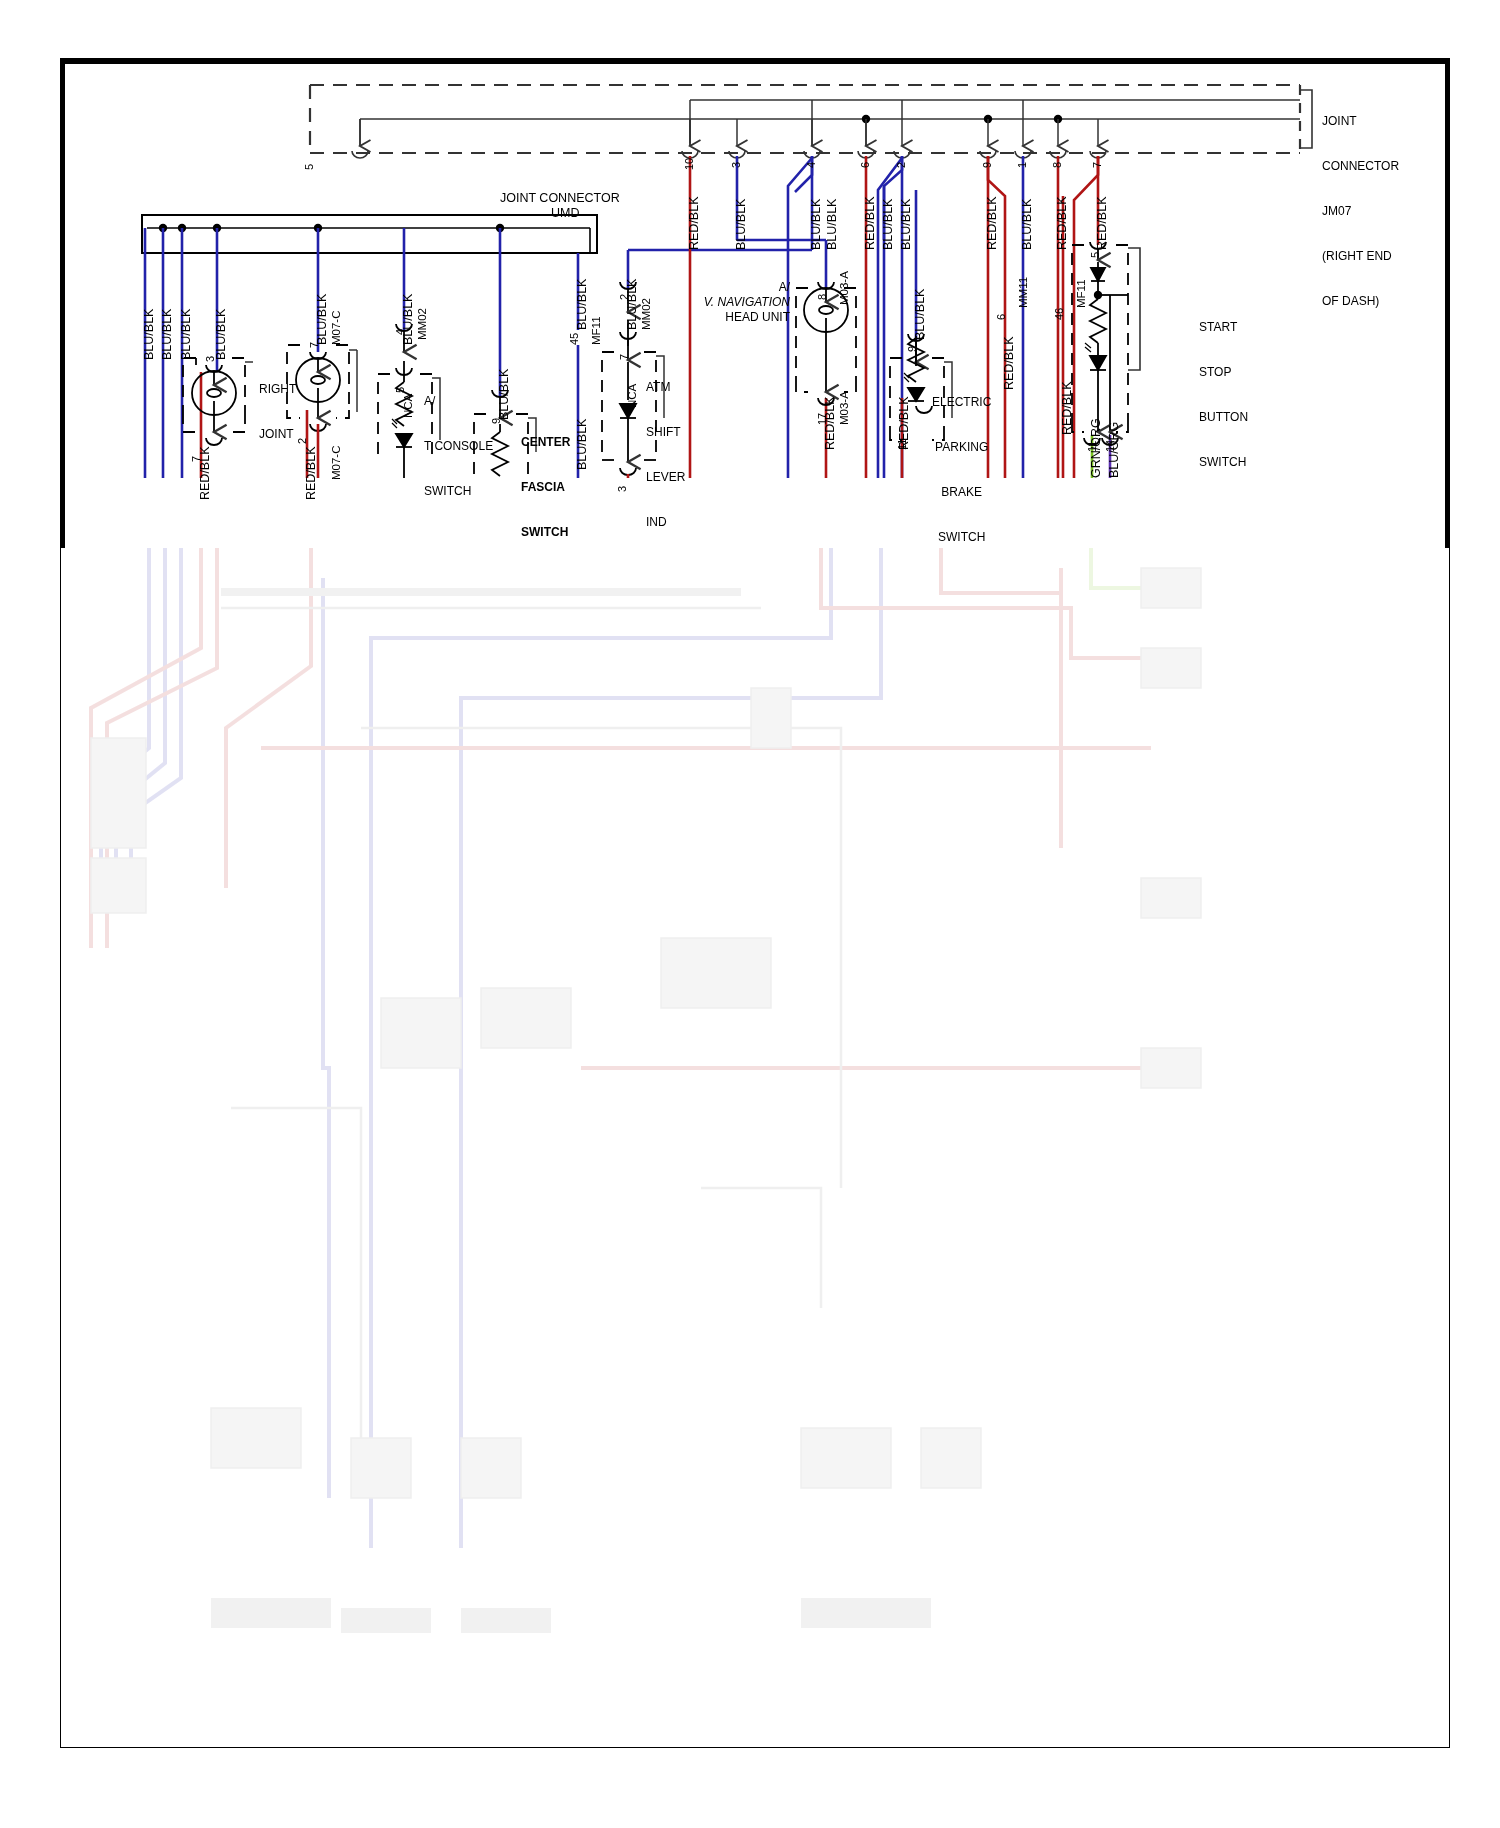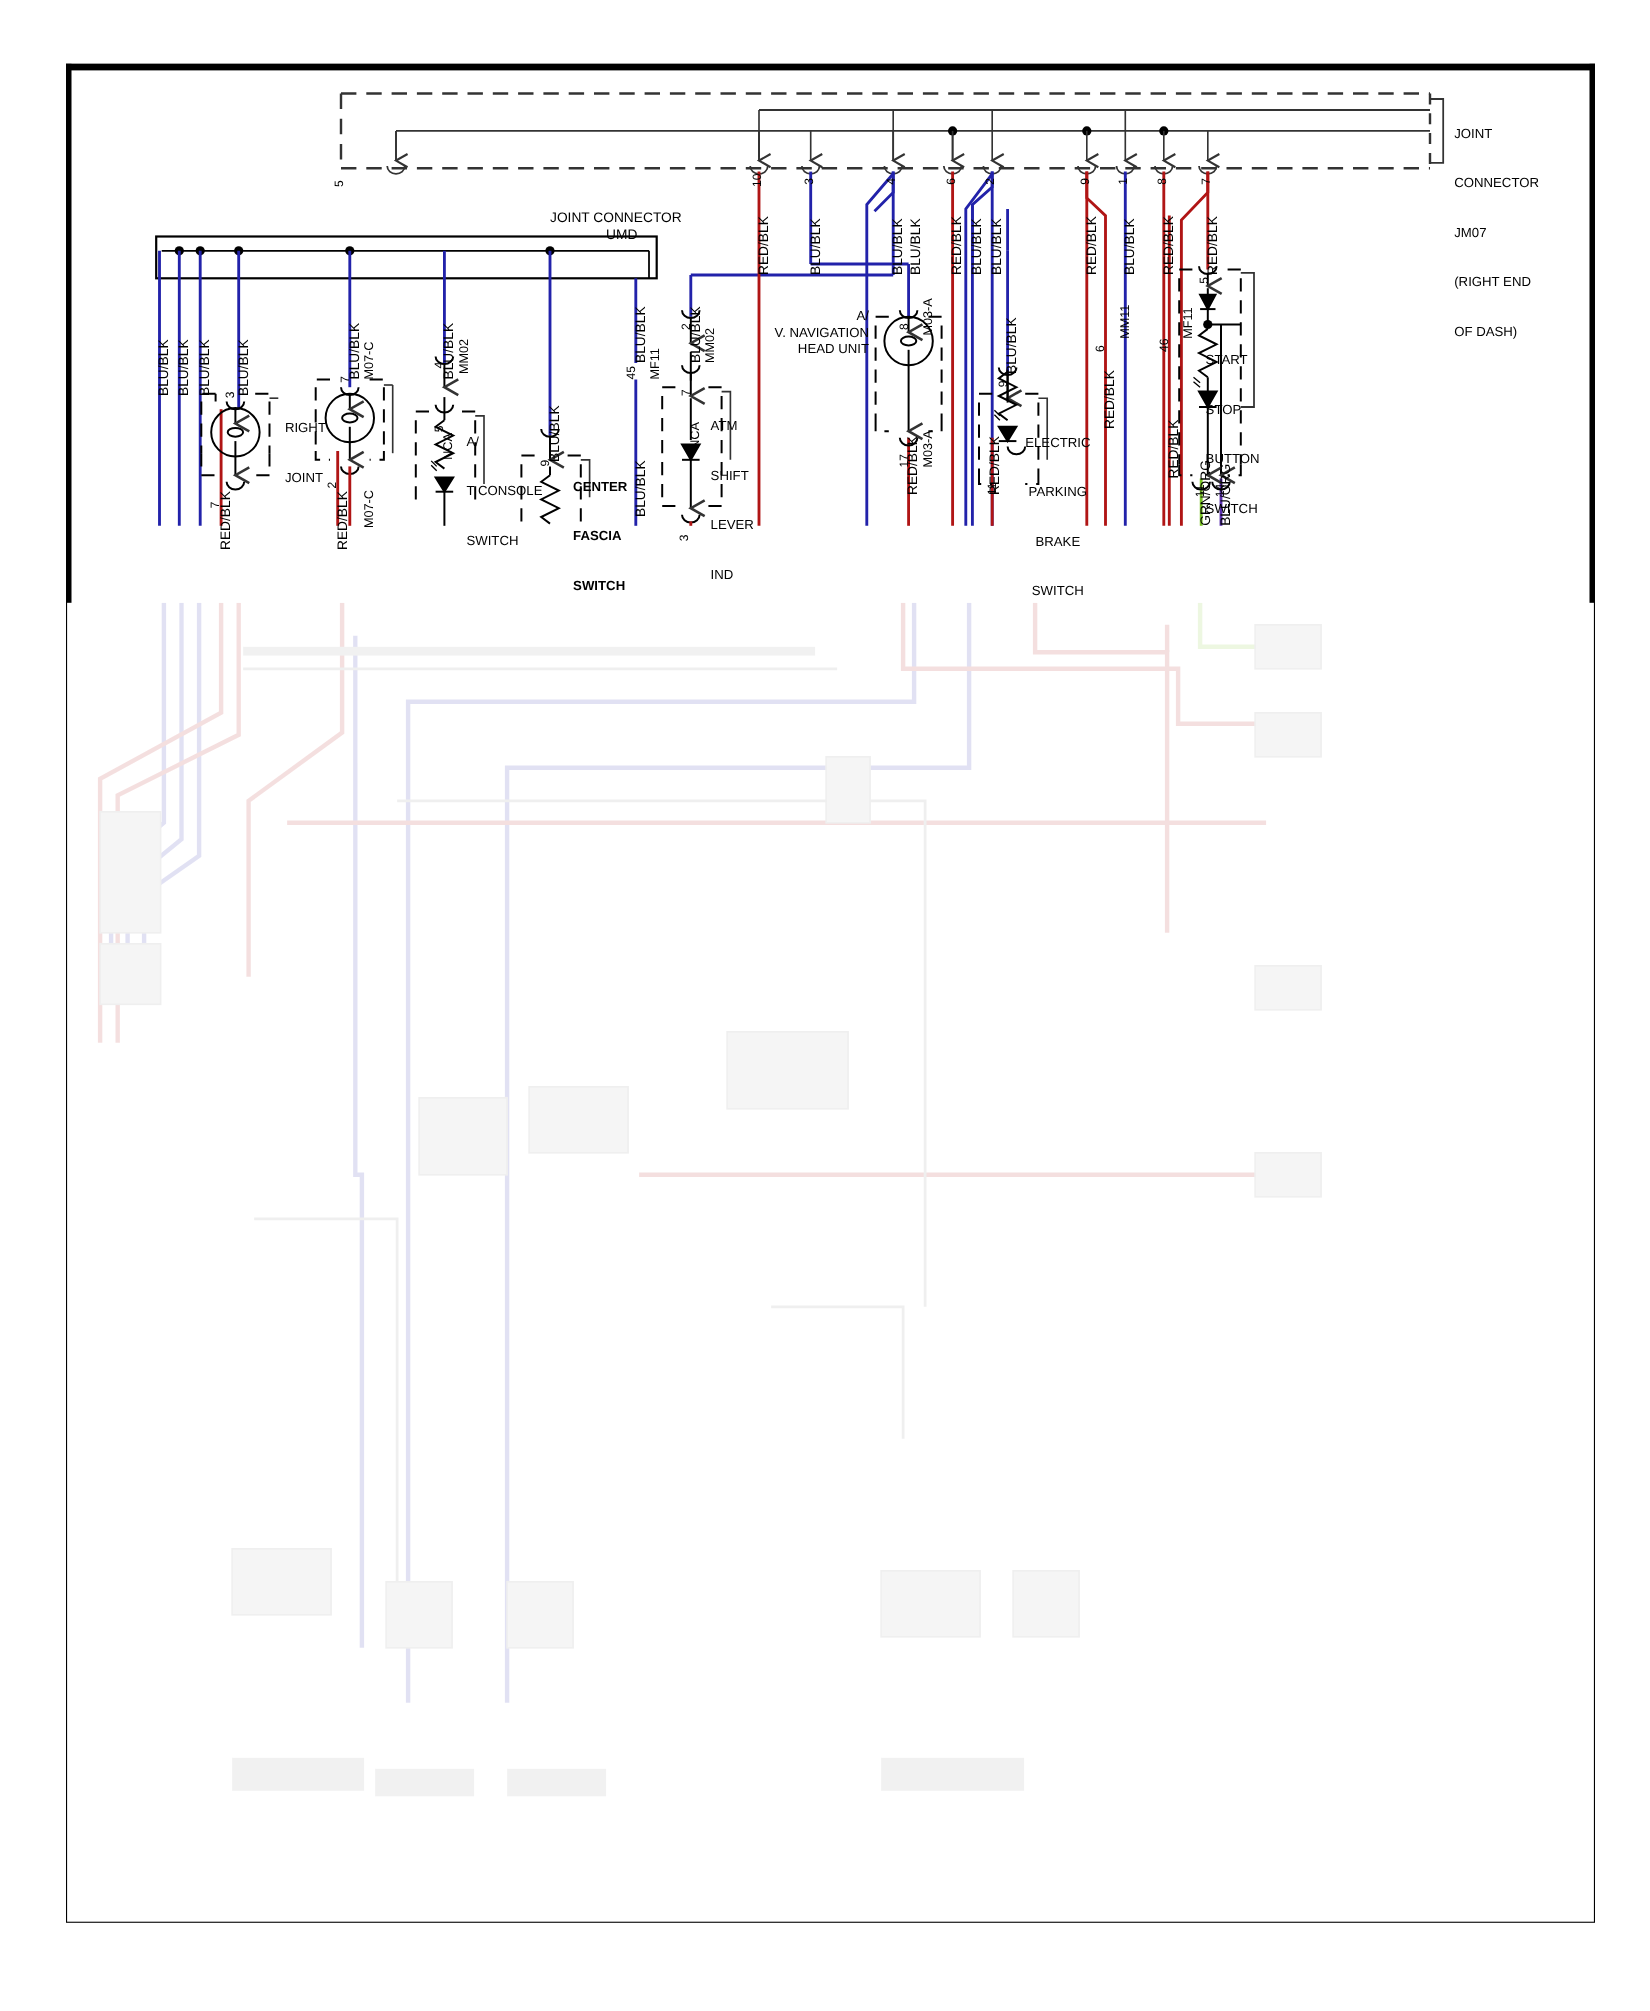--- a/index.html
+++ b/index.html
@@ -387,32 +387,32 @@
 
   <div class="lbl blk" style="left:646px;top:350px;">
     <div>ATM</div>
     <div>SHIFT</div>
     <div>LEVER</div>
     <div>IND</div>
   </div>
 
   <div class="lbl blk" style="left:790px;top:280px;text-align:right;width:0;">
     <div style="position:absolute;right:0;top:0;white-space:pre;">A/</div>
-    <div style="position:absolute;right:0;top:15px;white-space:pre;">V. NAVIGATION</div>
+    <div style="position:absolute;right:0;top:15px;white-space:pre;font-style:italic;">V. NAVIGATION</div>
     <div style="position:absolute;right:0;top:30px;white-space:pre;">HEAD UNIT</div>
   </div>
 
   <div class="lbl blk" style="left:932px;top:365px;text-align:center;">
     <div>ELECTRIC</div>
     <div>PARKING</div>
     <div>BRAKE</div>
     <div>SWITCH</div>
   </div>
 
-  <div class="lbl blk" style="left:1096px;top:290px;">
+  <div class="lbl blk" style="left:1199px;top:290px;">
     <div>START</div>
     <div>STOP</div>
     <div>BUTTON</div>
     <div>SWITCH</div>
   </div>
 
   <div class="vlbl" style="left:143px;top:360px;">BLU/BLK</div>
   <div class="vlbl" style="left:161px;top:360px;">BLU/BLK</div>
   <div class="vlbl" style="left:180px;top:360px;">BLU/BLK</div>
   <div class="vlbl" style="left:215px;top:360px;">BLU/BLK</div>

